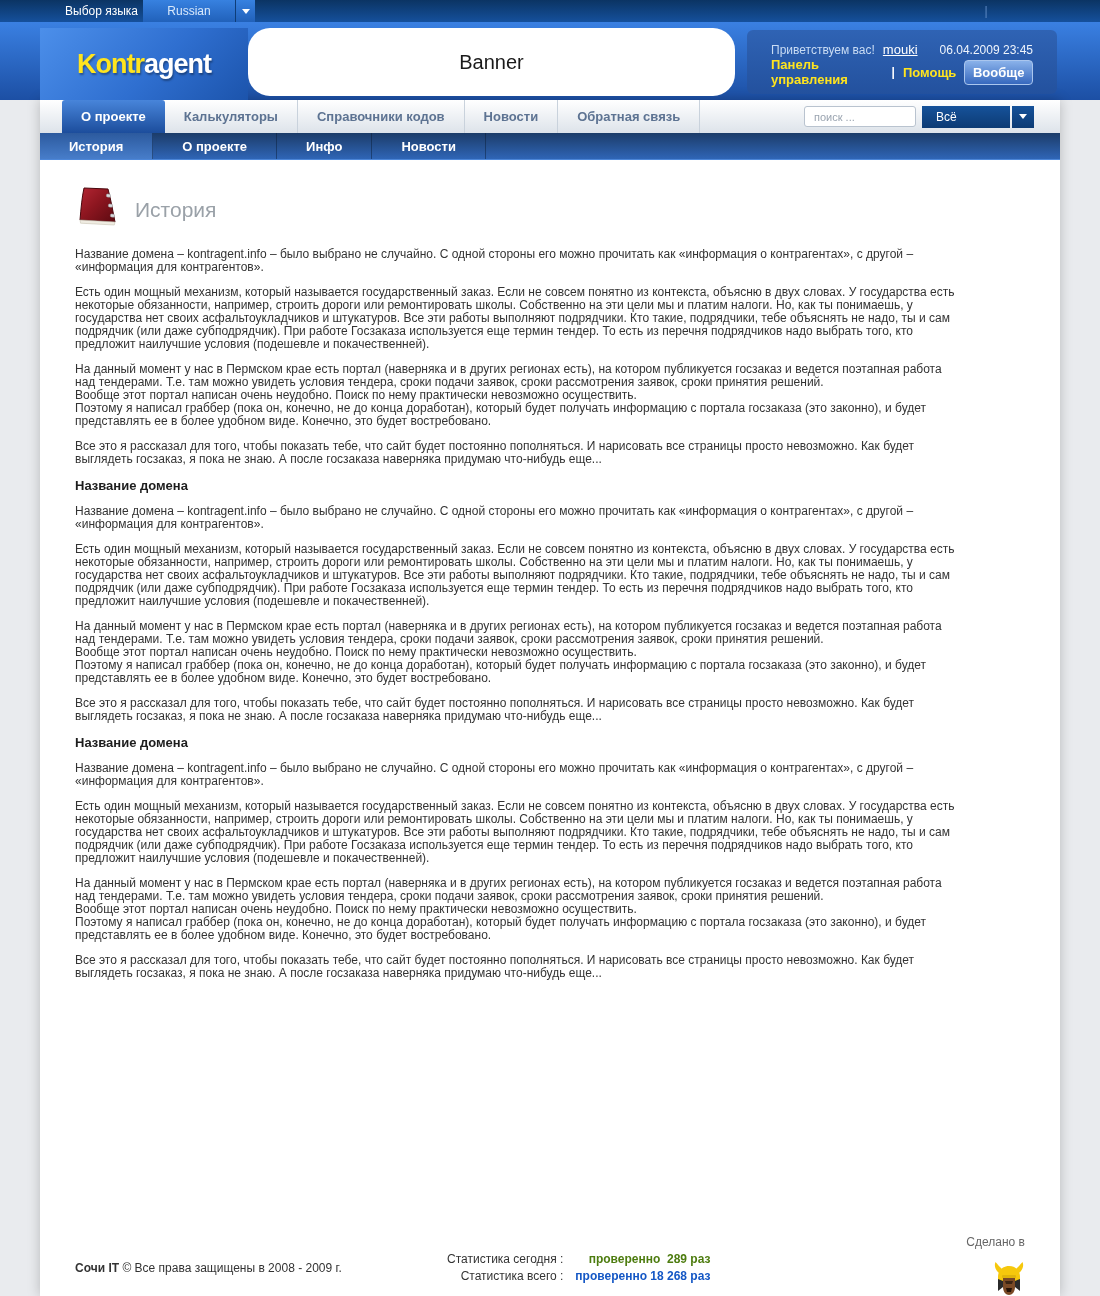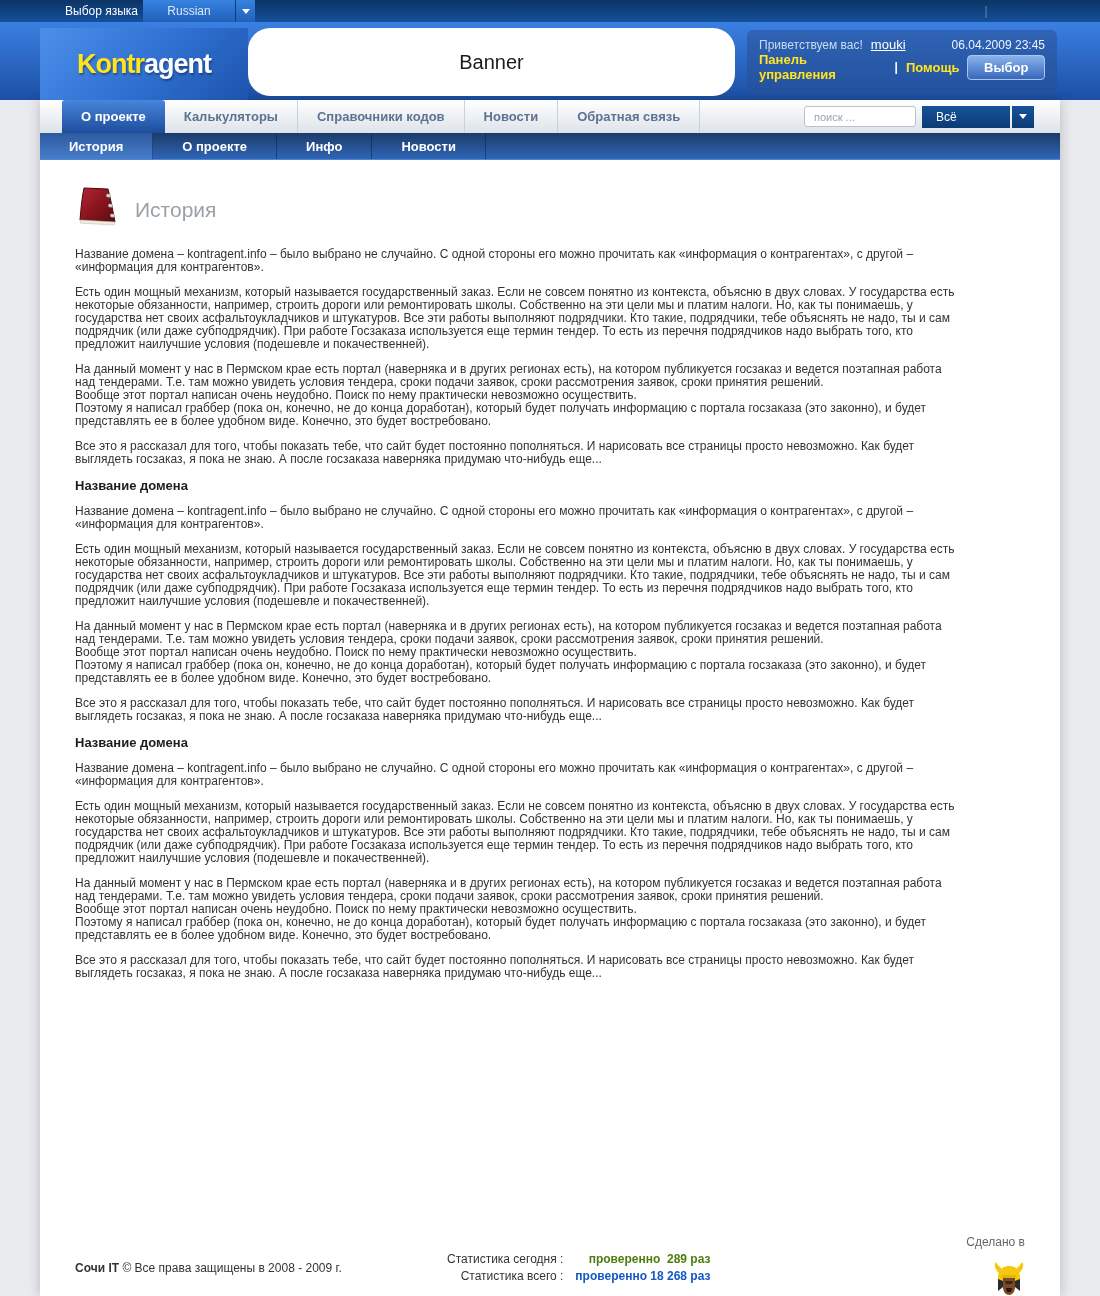--- a/index.html
+++ b/index.html
@@ -48,22 +48,22 @@
   .logo-first { color:#ffe41e; }
   .logo-second { color:#ffffff; }
   .banner-box {
     margin-top:6px; width:487px; height:68px; background:#ffffff;
     display:flex; align-items:center; justify-content:center;
     font-size:20px; color:#1a1a1a;border-radius:22px;
   }
   .user-panel {
     margin:8px 0 0 12px; width:310px; height:64px;
     background:linear-gradient(#2f63b4,#23519e); border-radius:6px;
-    padding:7px 12px;
-    display:flex; flex-direction:column; justify-content:flex-start;
+    padding:7px 24px;
+    display:flex; flex-direction:column; justify-content:flex-end;
   }
   .up-row { display:flex; align-items:center; gap:8px; font-size:12px; }
   .greeting { color:#c9dcf4; }
   .username { color:#fff; font-weight:normal; text-decoration:underline; font-size:13px; cursor:pointer; }
   .datetime { color:#eef4fc; margin-left:auto; }
   .panel-link, .help-link { color:#ffe41e; font-weight:bold; font-size:13px; cursor:pointer; }
   .link-sep { color:#fff; font-weight:bold; }
   .logout-btn {
     margin-left:auto; width:78px; height:25px;
     background:linear-gradient(#8ab2ea,#3668be);
@@ -168,21 +168,21 @@
     <div class="user-panel">
       <div class="up-row">
         <span class="greeting">Приветствуем вас!</span>
         <span class="username">mouki</span>
         <span class="datetime">06.04.2009 23:45</span>
       </div>
       <div class="up-row">
         <span class="panel-link">Панель управления</span>
         <span class="link-sep">|</span>
         <span class="help-link">Помощь</span>
-        <span class="logout-btn">Выбор</span>
+        <span class="logout-btn">Вообще</span>
       </div>
     </div>
   </div>
 </div>
 
 <div class="page-body">
 
   <div class="main-nav">
     <div class="tab active">
         <span>О проекте</span>

